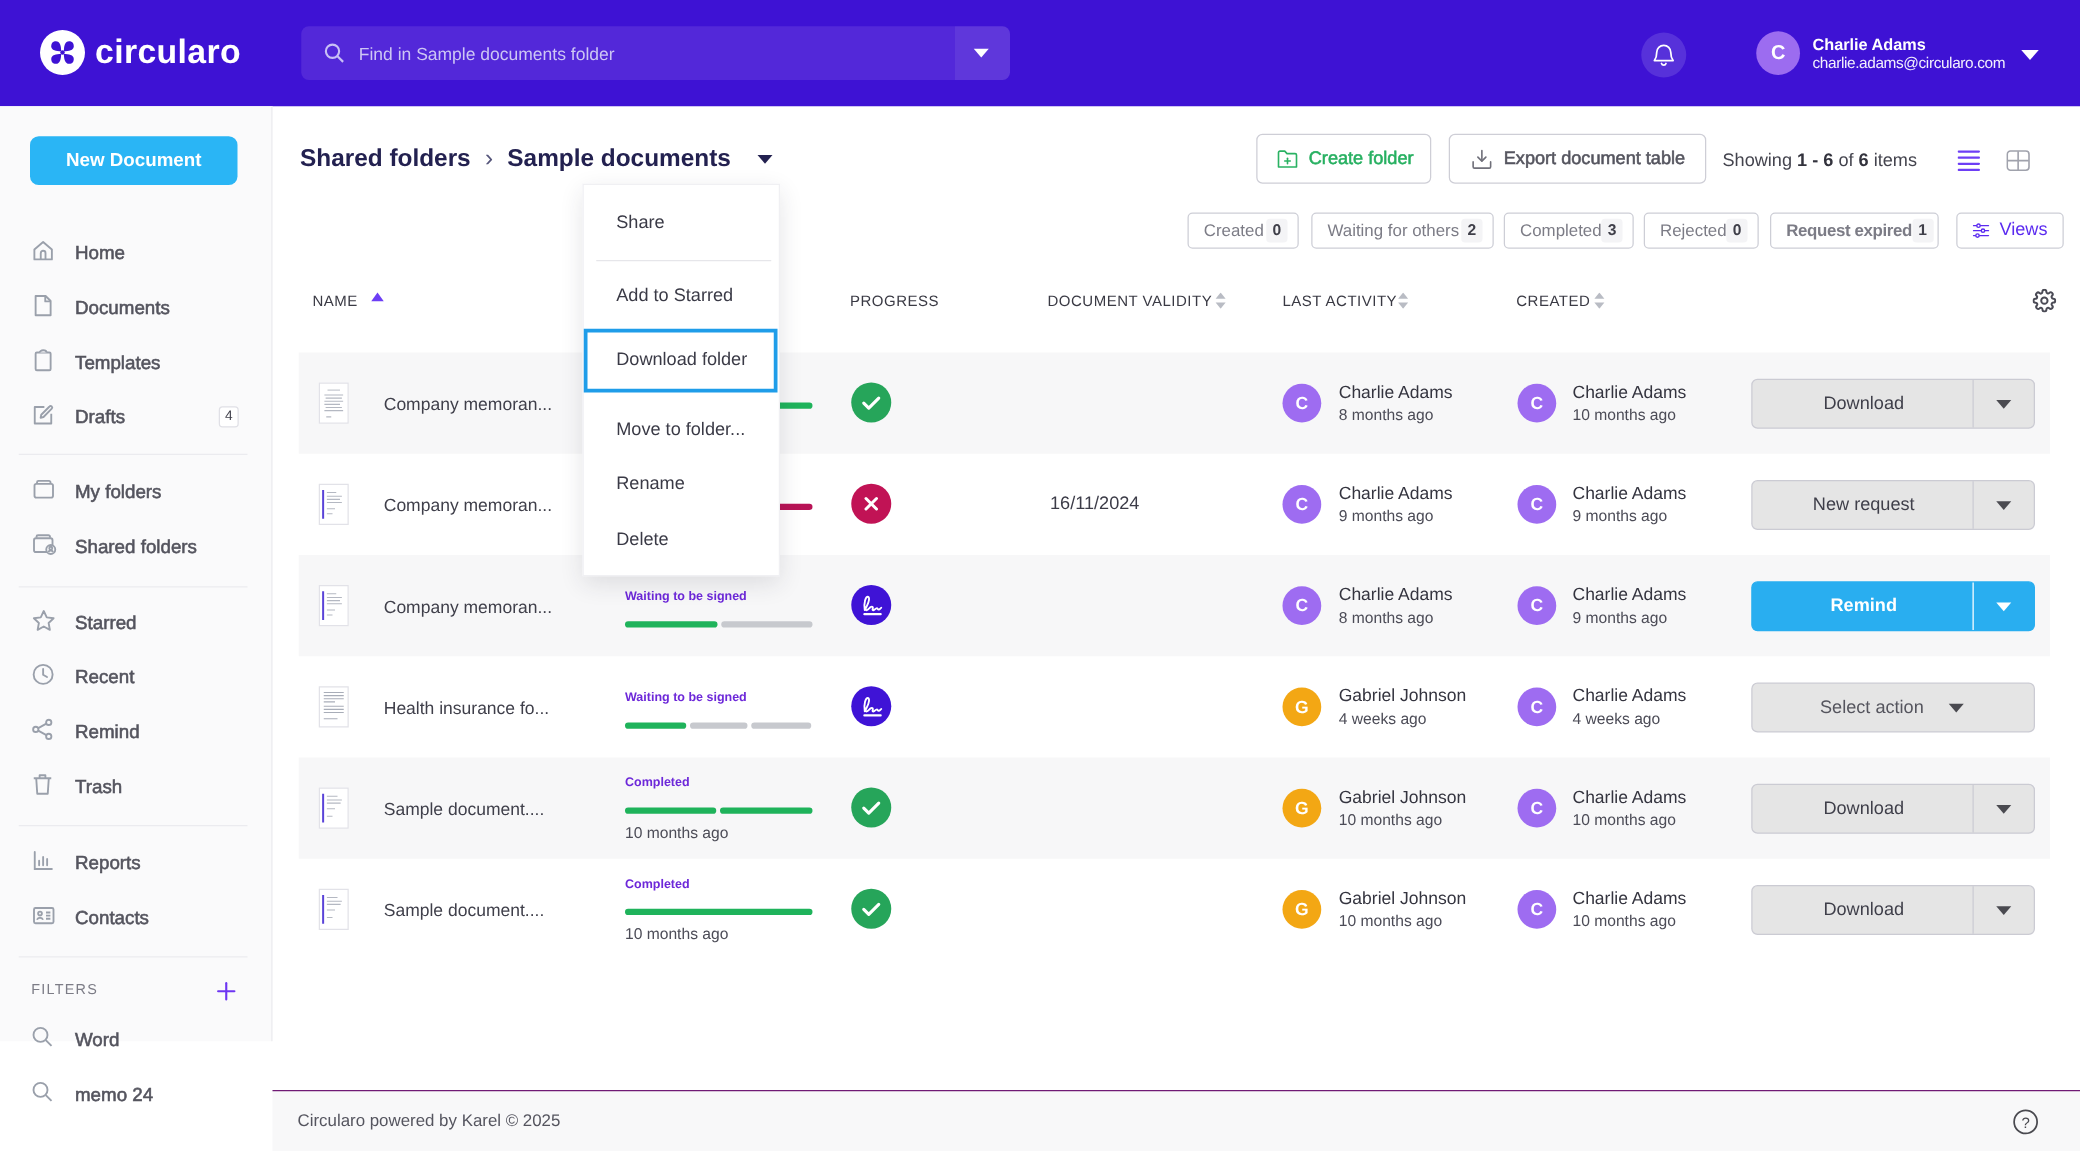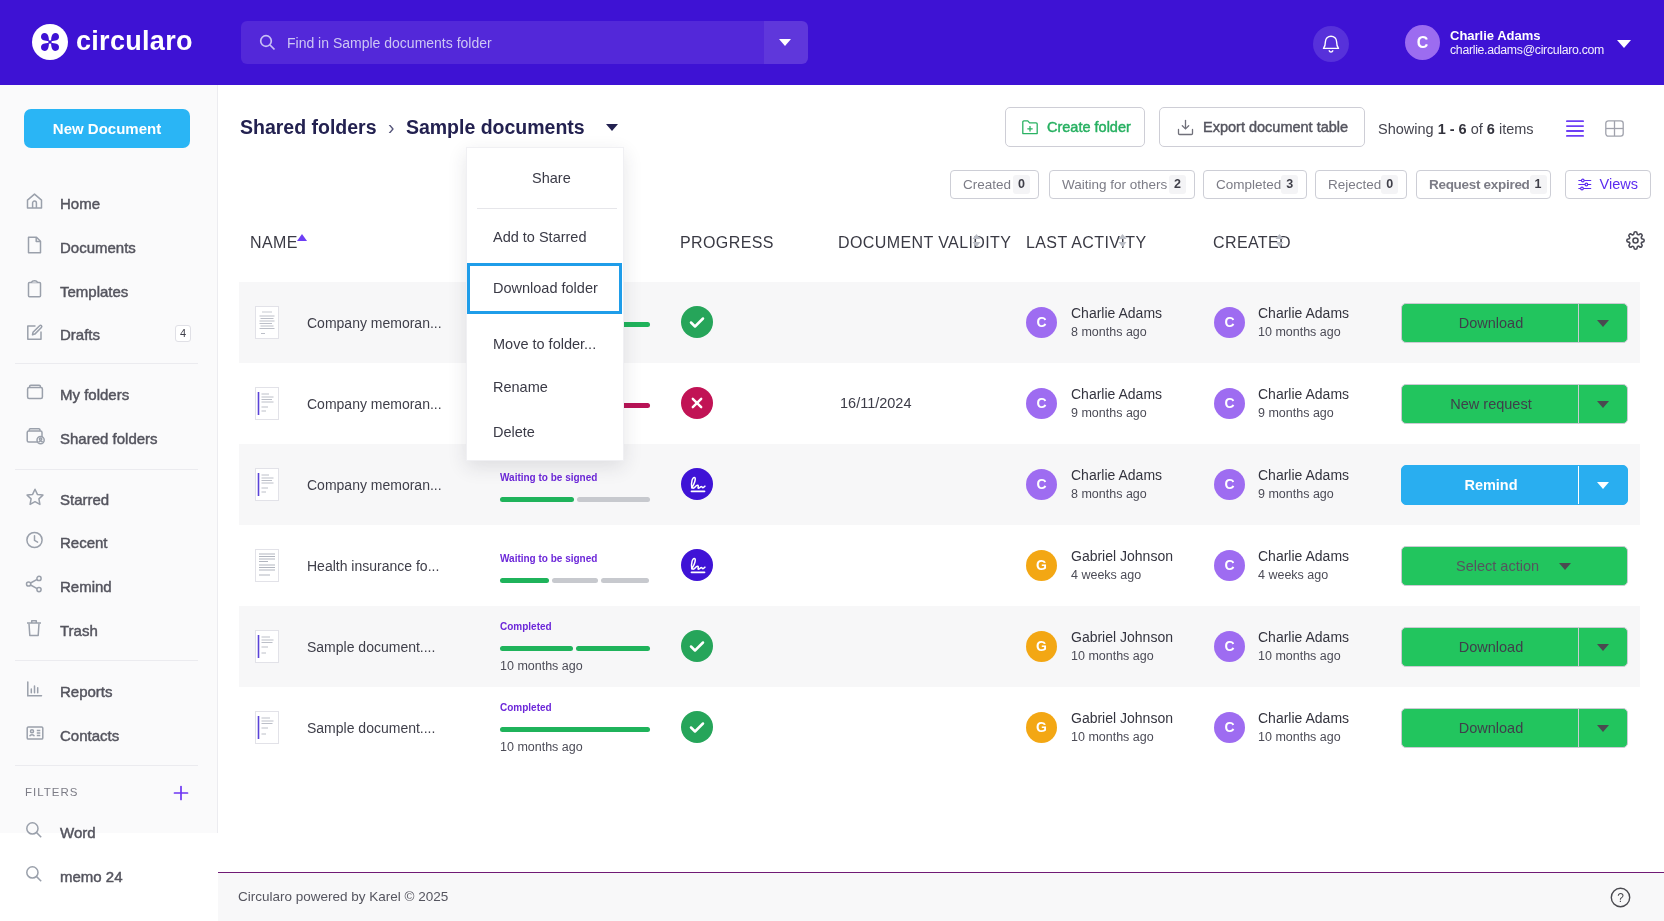--- a/index.html
+++ b/index.html
@@ -27,28 +27,28 @@
   .row.g { background:#f7f7f8; }
   .thumb { position:absolute; left:16px; top:24px; width:24px; height:33px; background:#fff; border:1px solid #e2e2e8; }
   .rname { position:absolute; left:68px; top:50%; transform:translateY(-50%); font-size:14px; color:#3f3f4a; }
   .ptitle { position:absolute; left:261px; font-size:10px; font-weight:bold; color:#6d28d9; }
   .pmonths { position:absolute; left:261px; font-size:12.5px; color:#4c4c57; }
   .seg { position:absolute; height:5px; border-radius:2.5px; }
   .stc { position:absolute; left:442px; width:32px; height:32px; border-radius:50%; top:24px; }
   .avc { position:absolute; width:31px; height:31px; border-radius:50%; color:#fff; font-size:14px; font-weight:bold; text-align:center; line-height:31px; top:25px; }
   .pn { position:absolute; font-size:14px; color:#34343f; top:23px; }
   .pt { position:absolute; font-size:12.5px; color:#4c4c57; top:43px; }
-  .btn { position:absolute; left:1162px; top:21px; width:227px; height:40px; border:1px solid #cbcbd3; border-radius:5px; background:#22c55e; }
+  .btn { position:absolute; left:1162px; top:21px; width:227px; height:40px; border:1px solid #cbcbd3; border-radius:5px; background:#e5e5e5; }
   .btn .cdiv { position:absolute; right:48px; top:0; width:1px; height:38px; background:#cbcbd3; }
   .btn .blab { position:absolute; left:0; top:0; width:178px; height:38px; line-height:38px; text-align:center; font-size:14.5px; font-weight:500; color:#3f3f4a; }
   .car { width:0; height:0; border-left:6px solid transparent; border-right:6px solid transparent; border-top:7px solid #4a4a50; position:absolute; }
 
   .pill { position:absolute; top:170px; height:29px; border:1px solid #cdced6; border-radius:4px; background:#fff; font-size:13.5px; color:#7c7c86; line-height:27px; text-align:left; }
   .pill { white-space:nowrap; } .pill b { flex-shrink:0;  color:#3f3f49; font-weight:bold; font-size:12.5px; background:#f4f4f6; border-radius:3px; padding:0 5px; height:19px; line-height:19px; align-self:center; }
-  .th { position:absolute; font-size:16px; font-weight:normal; color:#3a3a44; letter-spacing:0.4px; }
+  .th { position:absolute; font-size:12px; font-weight:normal; color:#3a3a44; letter-spacing:0.4px; }
 
   
   #dd { position:absolute; left:466px; top:147px; width:158px; height:314px; background:#fff; border:1px solid #f0f0f3; box-shadow:0 6px 18px rgba(40,40,60,0.12); z-index:40; }
   .ddi { position:absolute; left:26px; font-size:14.5px; color:#3a3a46; }
 
   #footer { position:absolute; left:218px; top:872px; width:1446px; height:49px; background:#f8f8f9; border-top:1px solid #701a75; }
 </style>
 </head>
 <body>
 <div id="app">
@@ -333,21 +333,21 @@
     <div class="pn" style="left:1019px;">Charlie Adams</div>
     <div class="pt" style="left:1019px;">10 months ago</div>
     <div class="btn">
         <span class="blab">Download</span>
         <span class="cdiv"></span>
         <span class="car" style="right:18px; top:16px;"></span>
       </div>
   </div>
 
   <div id="dd">
-    <div class="ddi" style="top:22px;margin-left:39px;">Share</div>
+    <div class="ddi" style="top:22px;">Share</div>
     <div class="abs" style="left:10px; top:60px; width:140px; height:1px; background:#e6e6ea;"></div>
     <div class="ddi" style="top:81px;">Add to Starred</div>
     <div class="abs" style="left:0; top:115px; width:155px; height:51px; border:3px solid #1f9de9; background:#fff;"></div>
     <div class="ddi" style="top:132px; z-index:2;">Download folder</div>
     <div class="ddi" style="top:188px;">Move to folder...</div>
     <div class="ddi" style="top:231px;text-align:center;">Rename</div>
     <div class="ddi" style="top:276px;">Delete</div>
   </div>
   <div id="header">
     <svg class="abs" style="left:32px; top:24px;" width="36" height="36" viewBox="0 0 36 36">

